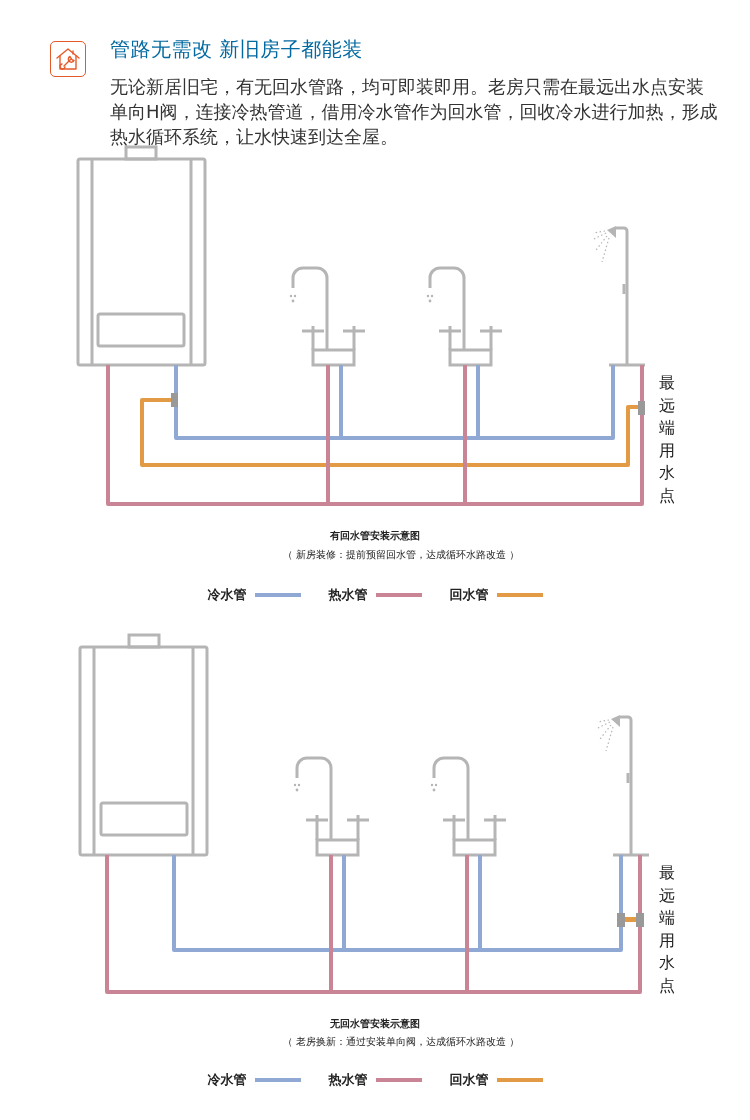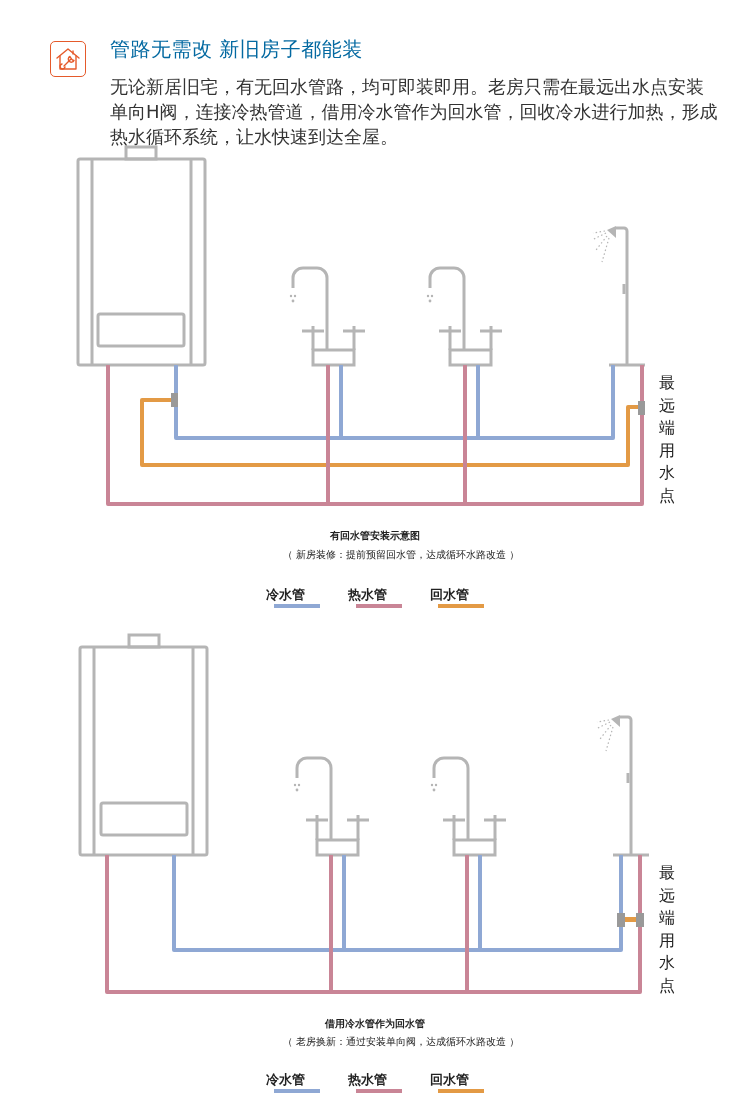--- a/index.html
+++ b/index.html
@@ -5,21 +5,21 @@
   html,body{margin:0;padding:0;background:#fff;}
   body{width:750px;height:1120px;position:relative;overflow:hidden;font-family:"DejaVu Sans","Liberation Sans",sans-serif;color:#222;}
   .hdr-icon{position:absolute;left:50px;top:41px;width:36px;height:36px;border:1.5px solid #e55a2b;border-radius:5px;box-sizing:border-box;}
   .hdr-icon svg{position:absolute;left:3px;top:3px;}
   .title{position:absolute;left:110px;top:36px;font-size:20px;color:#0369a1;letter-spacing:0.5px;white-space:nowrap;}
   .desc{position:absolute;left:110px;top:74px;width:610px;font-size:18px;line-height:25px;color:#333;}
   svg.diag{position:absolute;left:0;}
   .cap{position:absolute;left:0;width:750px;text-align:center;font-size:10px;color:#222;font-weight:bold;}
   .sub{font-weight:normal;padding-left:26px;}
   .legend{position:absolute;left:0;width:750px;display:flex;justify-content:center;align-items:center;font-size:13px;font-weight:bold;color:#222;}
-  .leg-item{display:flex;margin:0 10px;flex-direction:column;}
+  .leg-item{display:flex;align-items:center;margin:0 10px;}
   .leg-line{display:inline-block;width:46px;height:4px;margin-left:8px;}
   .vlabel{position:absolute;left:654px;width:26px;font-size:16px;line-height:22.5px;color:#222;text-align:center;}
 </style>
 </head>
 <body>
 
 <div class="hdr-icon">
   <svg width="28" height="28" viewBox="0 0 28 28" fill="none" stroke="#e55a2b" stroke-width="1.4" stroke-linejoin="round" stroke-linecap="round">
     <path d="M3 13 L14 4 L25 13"></path>
     <path d="M6 11 V24 H22 V11"></path>
@@ -161,21 +161,21 @@
     <path stroke="#c98596" d="M331 855 V992"></path>
     <path stroke="#c98596" d="M467 855 V992"></path>
   </g>
   <g>
     <rect x="617" y="913" width="8" height="14" fill="#999"></rect>
     <rect x="636" y="913" width="8" height="14" fill="#999"></rect>
     <rect x="625" y="917" width="11" height="5" fill="#e39a45"></rect>
   </g>
 </svg>
 <div class="vlabel" style="top:862px">最远端用水点</div>
-<div class="cap" style="top:1017px">借用冷水管作为回水管</div>
+<div class="cap" style="top:1017px">无回水管安装示意图</div>
 <div class="cap sub" style="top:1035px">（ 老房换新：通过安装单向阀，达成循环水路改造 ）</div>
 <div class="legend" style="top:1071px">
   <div class="leg-item">
       <span>冷水管</span>
       <span class="leg-line" style="background:#8fa8d4"></span>
     </div>
   <div class="leg-item" style="margin-left:18px">
       <span>热水管</span>
       <span class="leg-line" style="background:#c98596"></span>
     </div>

